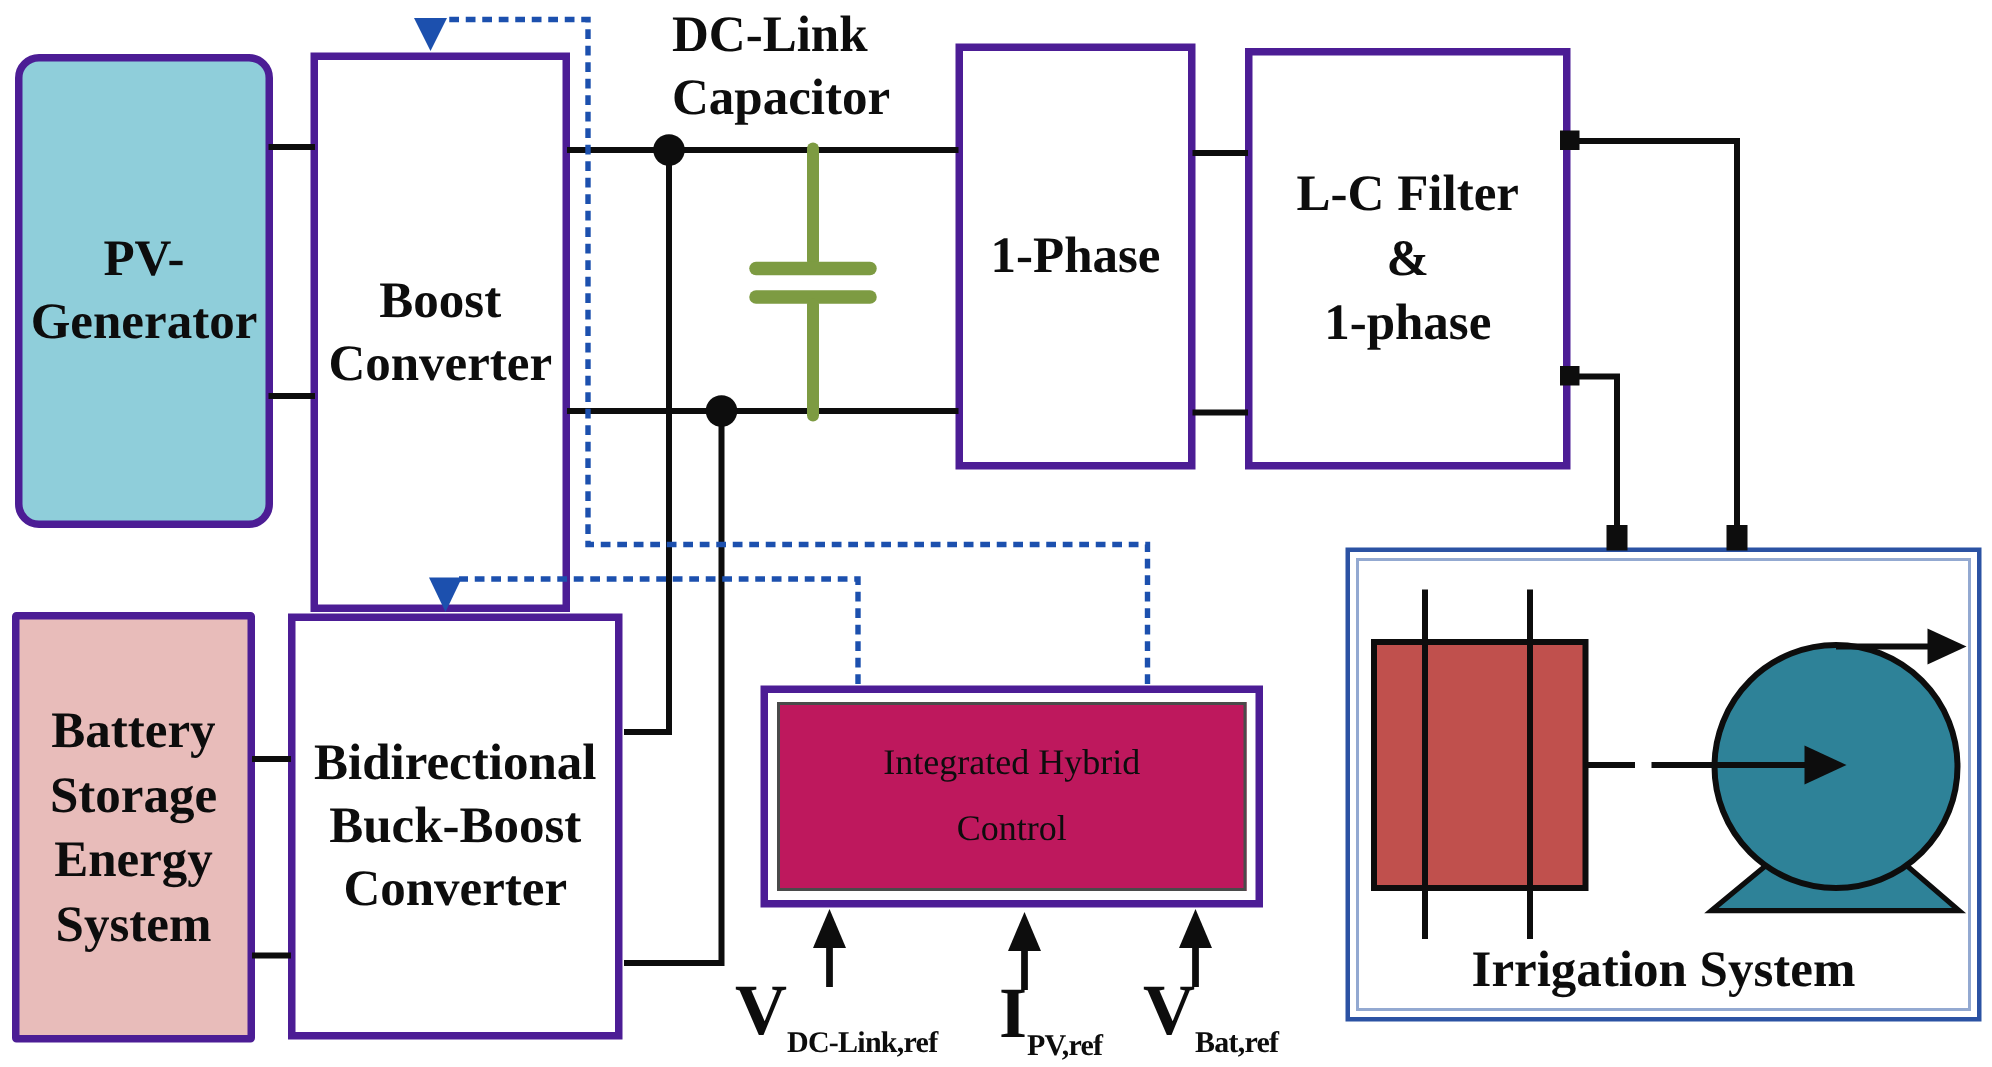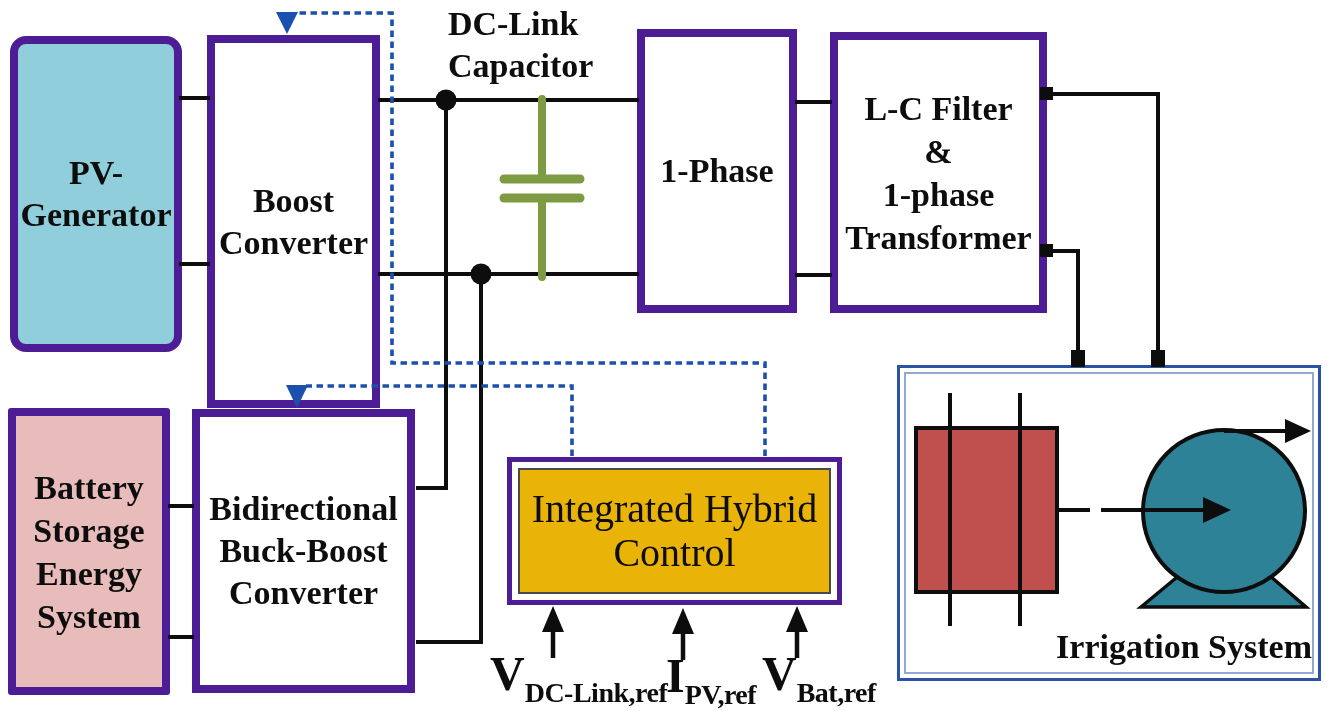--- a/index.html
+++ b/index.html
@@ -1,55 +1,55 @@
 <!DOCTYPE html>
 <html><head>
 <meta charset="utf-8">
 <style>
   html,body{margin:0;padding:0;background:#ffffff;}
   .canvas{
     position:relative;width:1328px;height:711px;background:#ffffff;overflow:hidden;
     font-family:"Liberation Serif","DejaVu Serif",serif;color:#0d0d0d;
   }
   .box{
-    position:absolute;box-sizing:border-box;border:8px solid #4c1d95;background:#ffffff;
+    position:absolute;box-sizing:border-box;border:5px solid #4c1d95;background:#ffffff;
     display:flex;flex-direction:column;align-items:center;justify-content:center;
     text-align:center;font-weight:bold;font-size:34px;line-height:42px;z-index:1;
   }
   .pv-box{left:10px;top:36px;width:172px;height:316px;background:#8fceda;border-radius:16px;}
   .boost-box{left:207px;top:35px;width:173px;height:373px;}
   .inverter-box{left:637px;top:29px;width:160px;height:284px;}
   .filter-box{left:830px;top:32px;width:217px;height:281px;line-height:43px;}
   .battery-box{left:8px;top:408px;width:162px;height:287px;background:#e8bcba;border-radius:3px;line-height:43px;}
   .buckboost-box{left:192px;top:409px;width:223px;height:284px;}
   .control-outer{left:507px;top:457px;width:335px;height:148px;border-width:5px;padding:6px;z-index:1;}
   .control-inner{
-    width:100%;height:100%;box-sizing:border-box;border:2px solid #4a4a4a;background:#eab308;
+    width:100%;height:100%;box-sizing:border-box;border:2px solid #4a4a4a;background:#be185d;
     display:flex;flex-direction:column;align-items:center;justify-content:center;
-    font-weight:normal;font-size:40px;line-height:44px;
+    font-weight:normal;font-size:24px;line-height:44px;
   }
   .irrigation-outer{
     position:absolute;left:897px;top:365px;width:424px;height:316px;box-sizing:border-box;
     border:3px solid #2b52a3;background:#ffffff;padding:4px;z-index:1;
   }
   .irrigation-inner{
     width:100%;height:100%;box-sizing:border-box;border:2px solid #93a9d1;position:relative;
   }
   .irrigation-label{
-    position:absolute;left:0;right:0;bottom:6px;text-align:right;
+    position:absolute;left:0;right:0;bottom:6px;text-align:center;
     font-weight:bold;font-size:34px;z-index:3;
   }
   .float-label{
     position:absolute;text-align:left;font-weight:bold;font-size:34px;line-height:42px;z-index:3;
   }
   .dclink-label{left:448px;top:3px;width:180px;}
   .ref-label{
     position:absolute;font-weight:bold;font-size:48px;line-height:48px;z-index:3;white-space:nowrap;
   }
-  .ref-label .sub{font-size:28px;vertical-align:-12px;letter-spacing:-0.5px;}
+  .ref-label .sub{font-size:20px;vertical-align:-12px;letter-spacing:-0.5px;}
   .vdc-label{left:490px;top:650px;}
   .ipv-label{left:666px;top:652px;}
   .vbat-label{left:762px;top:650px;}
   .wires-svg{position:absolute;left:0;top:0;z-index:2;pointer-events:none;}
 </style>
 </head>
 <body>
 
 <div class="canvas">
 
@@ -64,21 +64,20 @@
   </div>
 
   <div class="box inverter-box">
     <div>1-Phase</div>
   </div>
 
   <div class="box filter-box">
     <div>L-C Filter</div>
     <div>&amp;</div>
     <div>1-phase</div>
-    <div>Transformer</div>
   </div>
 
   <div class="box battery-box">
     <div>Battery</div>
     <div>Storage</div>
     <div>Energy</div>
     <div>System</div>
   </div>
 
   <div class="box buckboost-box">

